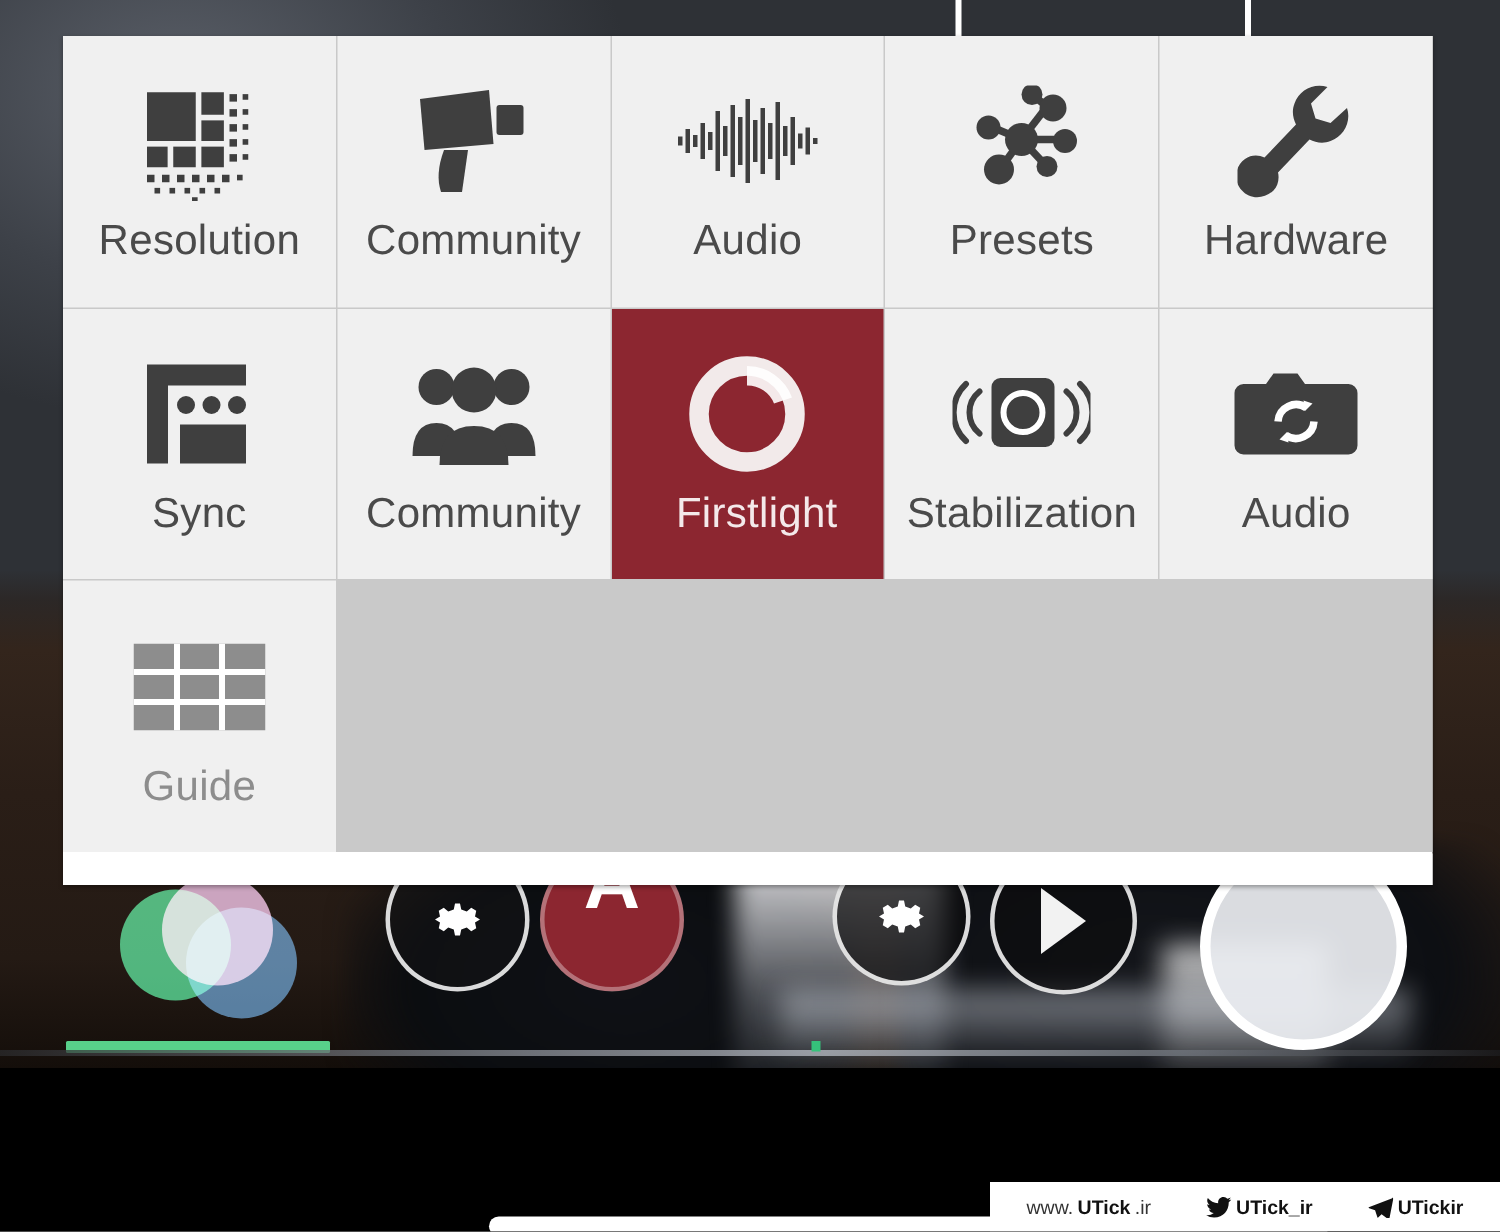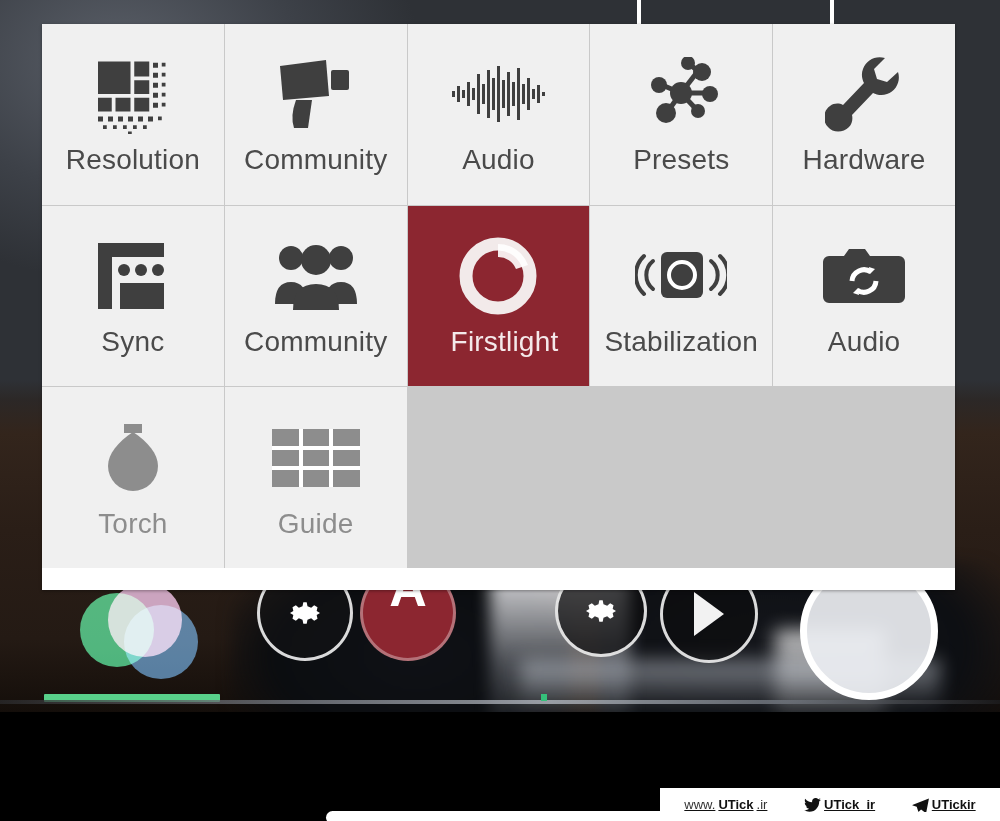--- a/index.html
+++ b/index.html
@@ -94,21 +94,21 @@
     position:absolute;left:326px;top:811px;height:13px;width:560px;
     background:#fff;border-radius:7px;
   }
 
   
   .watermark{
     position:absolute;right:0;top:788px;width:340px;height:33px;background:#fff;
     display:flex;align-items:center;justify-content:space-around;
     padding:0 6px;box-sizing:border-box;
   }
-  .wm-item{display:flex;align-items:center;gap:3px;color:#111;font-size:13px;font-weight:700;white-space:nowrap;text-decoration:underline;}
+  .wm-item{display:flex;align-items:center;gap:3px;color:#111;font-size:13px;font-weight:700;white-space:nowrap;}
   .wm-item .wm-pre{font-weight:400;color:#333;}
   .wm-ico{display:inline-block;width:17px;height:14px;}
 
   
   .panel{
     position:absolute;left:42px;top:24px;width:913px;height:566px;
     background:#fff;
     box-shadow:0 1px 3px rgba(0,0,0,.35);
   }
   .grid{
@@ -395,29 +395,20 @@
             </g>
             <g fill="#ffffff">
               <path d="M48 24 l6 2 l-5 5 z"></path>
               <path d="M38 52 l-6 -2 l5 -5 z"></path>
             </g>
           </svg>
         </div>
         <div class="lbl">Audio</div>
       </div>
 
-      <div class="cell dim">
-        <div class="ico">
-          <svg width="62" height="76" viewBox="0 0 62 76">
-            <rect x="22" y="4" width="18" height="9" fill="#8d8d8d"></rect>
-            <path fill="#8d8d8d" d="M31 12 C16 22 6 34 6 46 a25 25 0 0 0 50 0 C56 34 46 22 31 12 z"></path>
-          </svg>
-        </div>
-        <div class="lbl">Torch</div>
-      </div>
 
       <div class="cell dim">
         <div class="ico">
           <svg width="88" height="58" viewBox="0 0 88 58">
             <rect x="0" y="0" width="88" height="58" fill="#8d8d8d"></rect>
             <g stroke="#ffffff" stroke-width="4">
               <line x1="0" y1="19" x2="88" y2="19"></line>
               <line x1="0" y1="39" x2="88" y2="39"></line>
               <line x1="29" y1="0" x2="29" y2="58"></line>
               <line x1="59" y1="0" x2="59" y2="58"></line>

